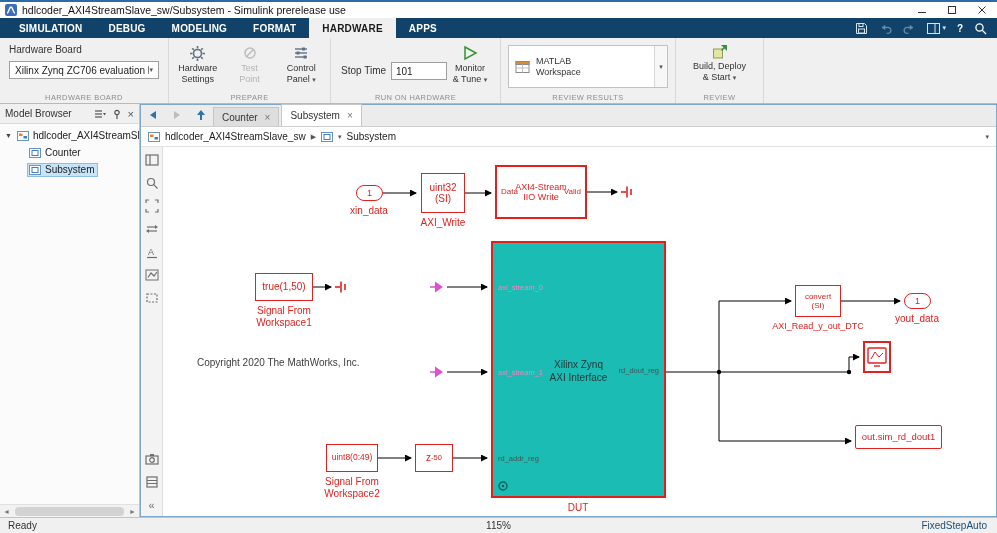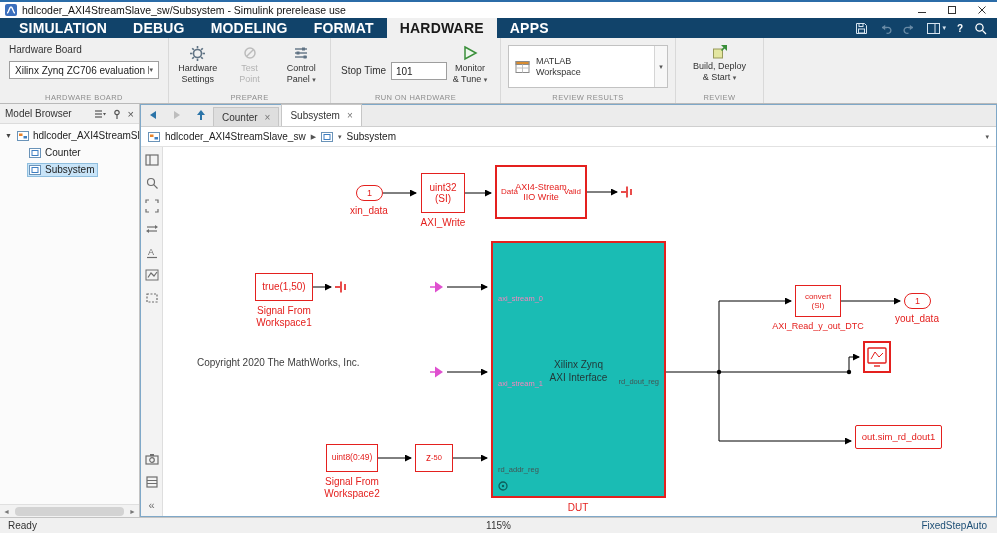--- a/index.html
+++ b/index.html
@@ -9,21 +9,21 @@
 
   
   .accent { position: absolute; top: 0; left: 0; right: 0; height: 2px; background: #2b6ca8; }
   .titlebar { position: absolute; top: 2px; left: 0; right: 0; height: 16px; background: #fff; display: flex; align-items: center; padding-left: 5px; }
   .titlebar .title { margin-left: 5px; font-size: 10.5px; color: #111; }
   .win-controls { margin-left: auto; display: flex; height: 100%; }
   .win-btn { width: 30px; display: flex; align-items: center; justify-content: center; }
 
   
   .ribbon-tabs { position: absolute; top: 18px; left: 0; right: 0; height: 20px; background: #11436a; display: flex; align-items: stretch; padding-left: 6px; }
-  .rtab { padding: 0 13px; display: flex; align-items: center; color: #fff; font-size: 14px; font-weight: bold; letter-spacing: .2px; }
+  .rtab { padding: 0 13px; display: flex; align-items: center; color: #fff; font-size: 10px; font-weight: bold; letter-spacing: .2px; }
   .rtab.active { background: #f0f0f0; color: #1a1a1a; }
   .ribbon-right { margin-left: auto; display: flex; align-items: center; gap: 11px; padding-right: 10px; color: #d6e4f0; }
   .ribbon-right .dim { opacity: .45; }
   .qhelp { color: #fff; font-weight: bold; font-size: 10px; }
 
   
   .toolstrip { position: absolute; top: 38px; left: 0; right: 0; height: 66px; background: #f0f0f0; border-bottom: 1px solid #b9b9b9; display: flex; }
   .tsection { position: relative; height: 100%; flex: none; }
   .tsection + .tsection { border-left: 1px solid #d9d9d9; }
   .seclabel { position: absolute; bottom: 1px; left: 0; right: 0; text-align: center; font-size: 7.5px; color: #8d8d8d; letter-spacing: .4px; white-space: nowrap; }
@@ -75,21 +75,21 @@
   .canvas { position: absolute; left: 22px; top: 42px; width: 833px; height: 369px; background: #fff; overflow: hidden; }
   .wires { position: absolute; left: 0; top: 0; }
 
   .blk { position: absolute; border: 1.5px solid #e4201e; background: #fff; color: #e4201e; display: flex; flex-direction: column; align-items: center; justify-content: center; text-align: center; font-size: 10px; line-height: 1.15; z-index: 2; }
   .oval { border-radius: 9px; font-size: 9px; }
   .blk-label { position: absolute; color: #e4201e; font-size: 10px; text-align: center; line-height: 1.2; z-index: 2; }
   .iio { border-width: 2px; font-size: 9px; }
   .iio .pport { position: absolute; top: 50%; transform: translateY(-50%); font-size: 8px; }
   .dut { background: #1abcb4; border: 2px solid #e4201e; }
   .dut-title { position: absolute; left: 0; right: 0; top: 116px; text-align: center; color: #223a3a; font-size: 10px; line-height: 1.25; }
-  .dut-port { position: absolute; font-size: 7.5px; color: #f585bd; margin-top: 11px; }
+  .dut-port { position: absolute; font-size: 7.5px; color: #f585bd; }
   .dut-port.gray { color: #435555; }
   .copyright { position: absolute; color: #3d3d3d; font-size: 10px; z-index: 2; }
   .glyph { position: absolute; z-index: 2; }
   .scope { border-width: 2px; }
   .record { border-radius: 2px; font-size: 9.5px; }
   .delay sup { font-size: 7.5px; }
 
   
   .statusbar { position: absolute; left: 0; right: 0; top: 517px; height: 16px; background: #f0f0f0; border-top: 1px solid #c3c3c3; font-size: 10px; color: #333; display: flex; align-items: center; }
   .status-left { padding-left: 8px; }

